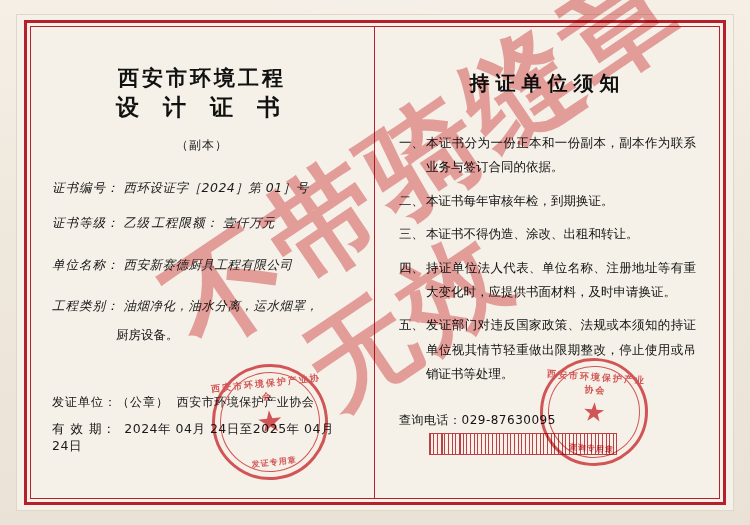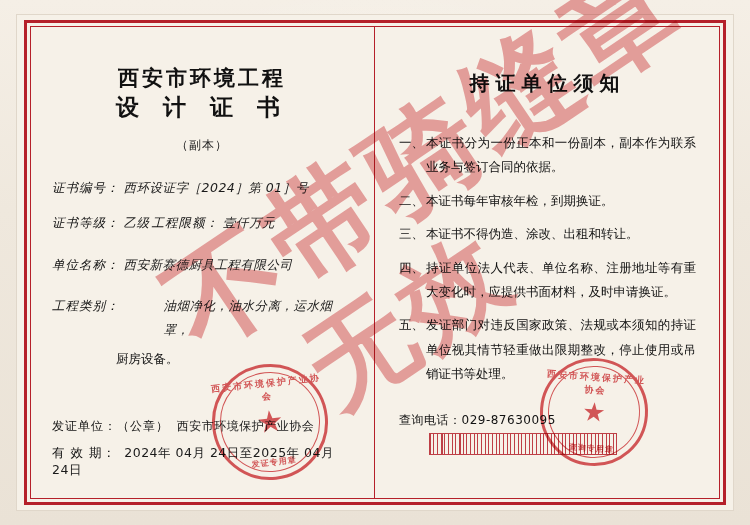--- a/index.html
+++ b/index.html
@@ -258,21 +258,21 @@
         <span class="fvalue ink">乙级</span>
         <span class="flabel" style="margin-left:2px;">工程限额：</span>
         <span class="fvalue ink">壹仟万元</span>
       </div>
 
       <div class="frow" style="margin-top:18px;">
         <span class="flabel">单位名称：</span>
         <span class="fvalue ink">西安新赛德厨具工程有限公司</span>
       </div>
 
-      <div class="frow" style="margin-top:18px;gap:40px;">
+      <div class="frow" style="margin-top:18px;">
         <span class="flabel">工程类别：</span>
         <span class="fvalue ink">油烟净化，油水分离，运水烟罩，</span>
       </div>
       <div class="frow-sub">厨房设备。</div>
     </div>
 
     <div class="issuer">
       <span class="flabel">发证单位：（公章）</span>
       <span class="fvalue ink">西安市环境保护产业协会</span>
     </div>

